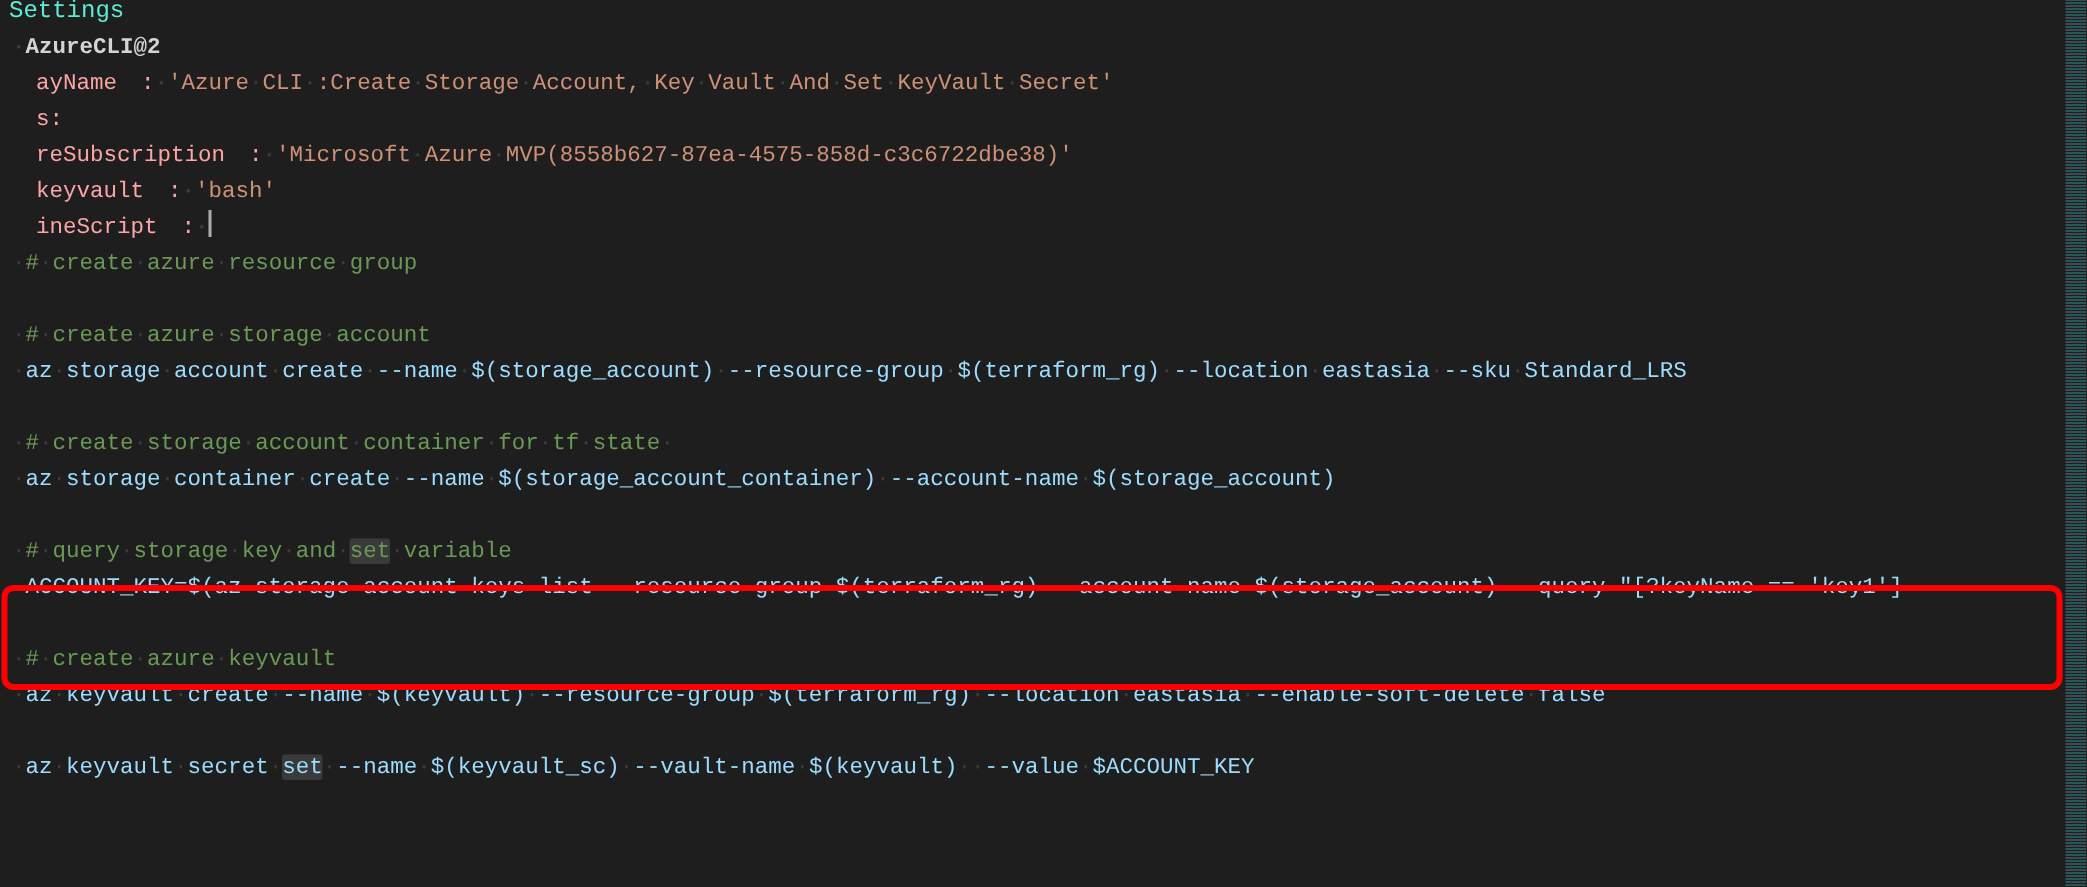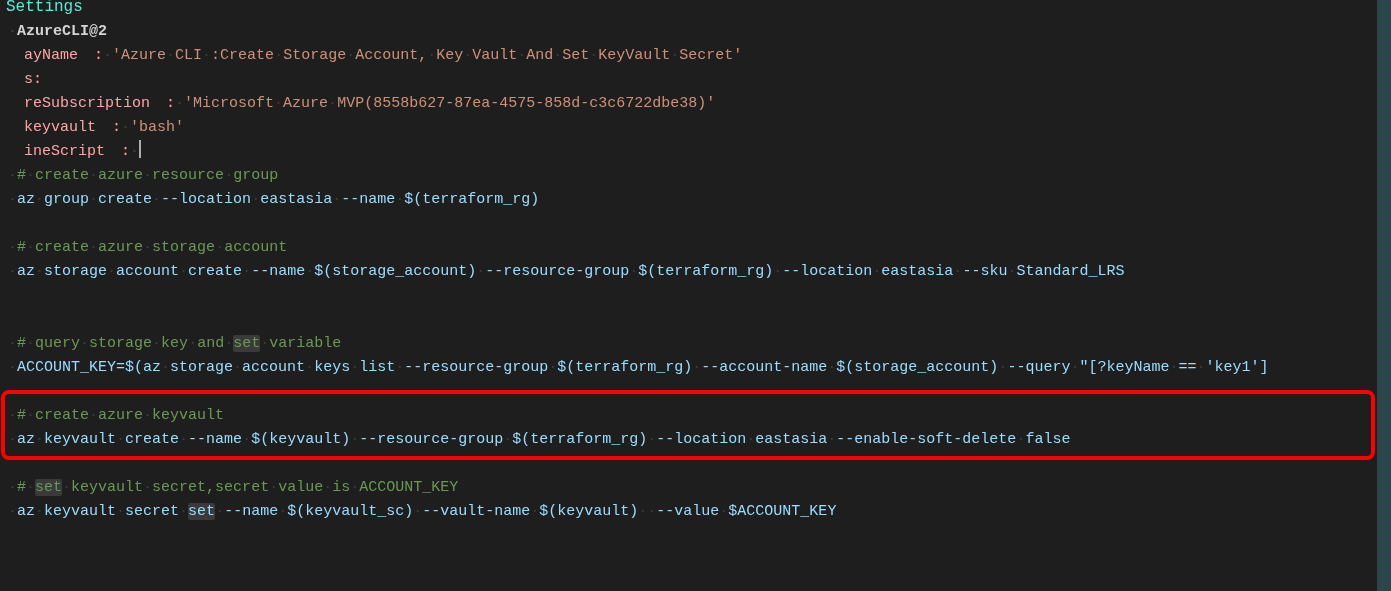--- a/index.html
+++ b/index.html
@@ -78,30 +78,30 @@
 </div>
 
 <div class="editor">
   <div class="line"><span class="val"><span class="dot">·</span>AzureCLI@2</span></div>
   <div class="line"><span class="key">ayName</span><span class="key">:</span><span class="val"><span class="dot">·</span></span><span class="str">'Azure<span class="dot">·</span>CLI<span class="dot">·</span>:Create<span class="dot">·</span>Storage<span class="dot">·</span>Account,<span class="dot">·</span>Key<span class="dot">·</span>Vault<span class="dot">·</span>And<span class="dot">·</span>Set<span class="dot">·</span>KeyVault<span class="dot">·</span>Secret'</span></div>
   <div class="line"><span class="key">s:</span></div>
   <div class="line"><span class="key">reSubscription</span><span class="key">:</span><span class="val"><span class="dot">·</span></span><span class="str">'Microsoft<span class="dot">·</span>Azure<span class="dot">·</span>MVP(8558b627-87ea-4575-858d-c3c6722dbe38)'</span></div>
   <div class="line"><span class="key">keyvault</span><span class="key">:</span><span class="val"><span class="dot">·</span></span><span class="str">'bash'</span></div>
   <div class="line"><span class="key">ineScript</span><span class="key">:</span><span class="val"><span class="dot">·</span></span><span class="cursor"></span></div>
   <div class="line"><span class="cmt"><span class="dot">·</span>#<span class="dot">·</span>create<span class="dot">·</span>azure<span class="dot">·</span>resource<span class="dot">·</span>group</span></div>
-  <div class="line"><span class="cmd"><span class="dot">·</span>az<span class="dot">·</span>group<span class="dot">·</span>create<span class="dot">·</span>--location<span class="dot">·</span>eastasia<span class="dot">·</span>--name<span class="dot">·</span>$(terraform_rg)</span></div>
   <div class="line"></div>
   <div class="line"><span class="cmt"><span class="dot">·</span>#<span class="dot">·</span>create<span class="dot">·</span>azure<span class="dot">·</span>storage<span class="dot">·</span>account</span></div>
   <div class="line"><span class="cmd"><span class="dot">·</span>az<span class="dot">·</span>storage<span class="dot">·</span>account<span class="dot">·</span>create<span class="dot">·</span>--name<span class="dot">·</span>$(storage_account)<span class="dot">·</span>--resource-group<span class="dot">·</span>$(terraform_rg)<span class="dot">·</span>--location<span class="dot">·</span>eastasia<span class="dot">·</span>--sku<span class="dot">·</span>Standard_LRS</span></div>
   <div class="line"></div>
+  <div class="line"><span class="cmt"><span class="dot">·</span>#<span class="dot">·</span>create<span class="dot">·</span>storage<span class="dot">·</span>account<span class="dot">·</span>container<span class="dot">·</span>for<span class="dot">·</span>tf<span class="dot">·</span>state<span class="dot">·</span></span></div>
+  <div class="line"><span class="cmd"><span class="dot">·</span>az<span class="dot">·</span>storage<span class="dot">·</span>container<span class="dot">·</span>create<span class="dot">·</span>--name<span class="dot">·</span>$(storage_account_container)<span class="dot">·</span>--account-name<span class="dot">·</span>$(storage_account)</span></div>
   <div class="line"></div>
   <div class="line"><span class="cmt"><span class="dot">·</span>#<span class="dot">·</span>query<span class="dot">·</span>storage<span class="dot">·</span>key<span class="dot">·</span>and<span class="dot">·</span></span><span class="cmt highlight-inline">set</span><span class="cmt"><span class="dot">·</span>variable</span></div>
   <div class="line"><span class="cmd"><span class="dot">·</span>ACCOUNT_KEY=$(az<span class="dot">·</span>storage<span class="dot">·</span>account<span class="dot">·</span>keys<span class="dot">·</span>list<span class="dot">·</span>--resource-group<span class="dot">·</span>$(terraform_rg)<span class="dot">·</span>--account-name<span class="dot">·</span>$(storage_account)<span class="dot">·</span>--query<span class="dot">·</span>"[?keyName<span class="dot">·</span>==<span class="dot">·</span>'key1']</span></div>
   <div class="line"></div>
   <div class="line"><span class="cmt"><span class="dot">·</span>#<span class="dot">·</span>create<span class="dot">·</span>azure<span class="dot">·</span>keyvault</span></div>
   <div class="line"><span class="cmd"><span class="dot">·</span>az<span class="dot">·</span>keyvault<span class="dot">·</span>create<span class="dot">·</span>--name<span class="dot">·</span>$(keyvault)<span class="dot">·</span>--resource-group<span class="dot">·</span>$(terraform_rg)<span class="dot">·</span>--location<span class="dot">·</span>eastasia<span class="dot">·</span>--enable-soft-delete<span class="dot">·</span>false</span></div>
   <div class="line"></div>
-  <div class="line"><span class="cmt"><span class="dot">·</span>#<span class="dot">·</span></span><span class="cmt highlight-inline">set</span><span class="cmt"><span class="dot">·</span>keyvault<span class="dot">·</span>secret,secret<span class="dot">·</span>value<span class="dot">·</span>is<span class="dot">·</span>ACCOUNT_KEY</span></div>
   <div class="line"><span class="cmd"><span class="dot">·</span>az<span class="dot">·</span>keyvault<span class="dot">·</span>secret<span class="dot">·</span></span><span class="cmd highlight-inline">set</span><span class="cmd"><span class="dot">·</span>--name<span class="dot">·</span>$(keyvault_sc)<span class="dot">·</span>--vault-name<span class="dot">·</span>$(keyvault)<span class="dot">·</span><span class="dot">·</span>--value<span class="dot">·</span>$ACCOUNT_KEY</span></div>
 </div>
 
 <div class="red-box" id="redbox" style="top: 390px; left: 1px; width: 1374px; height: 70px;"></div>
 <div class="minimap"></div>
 
 </body></html>

